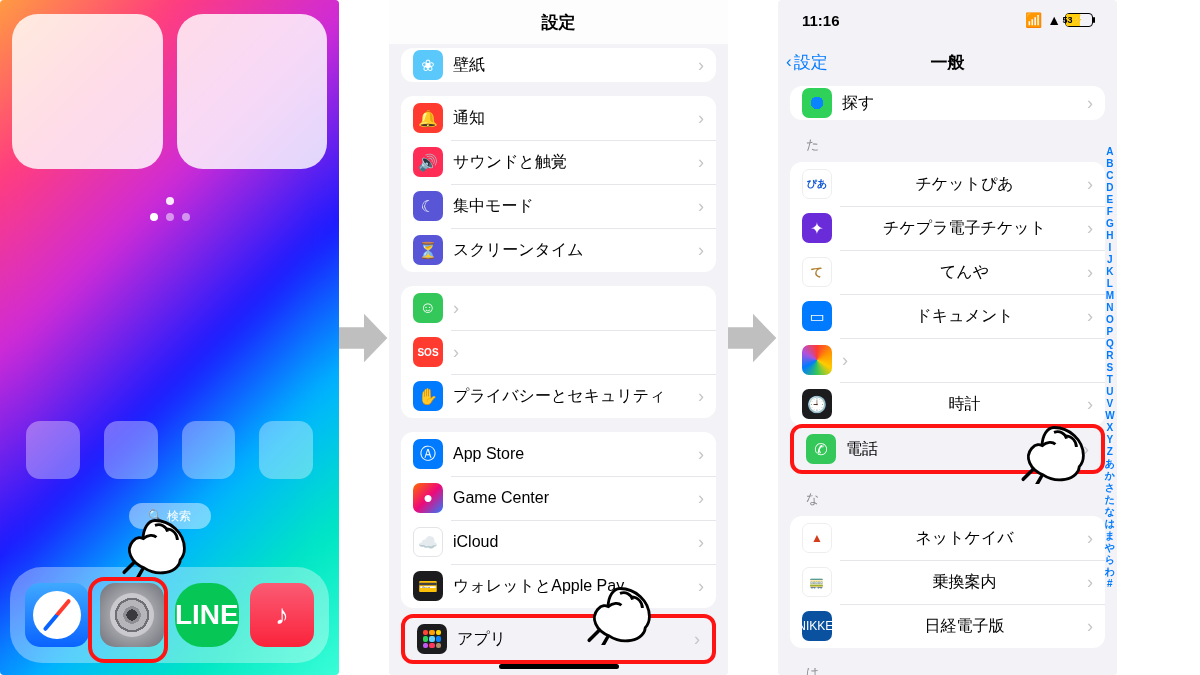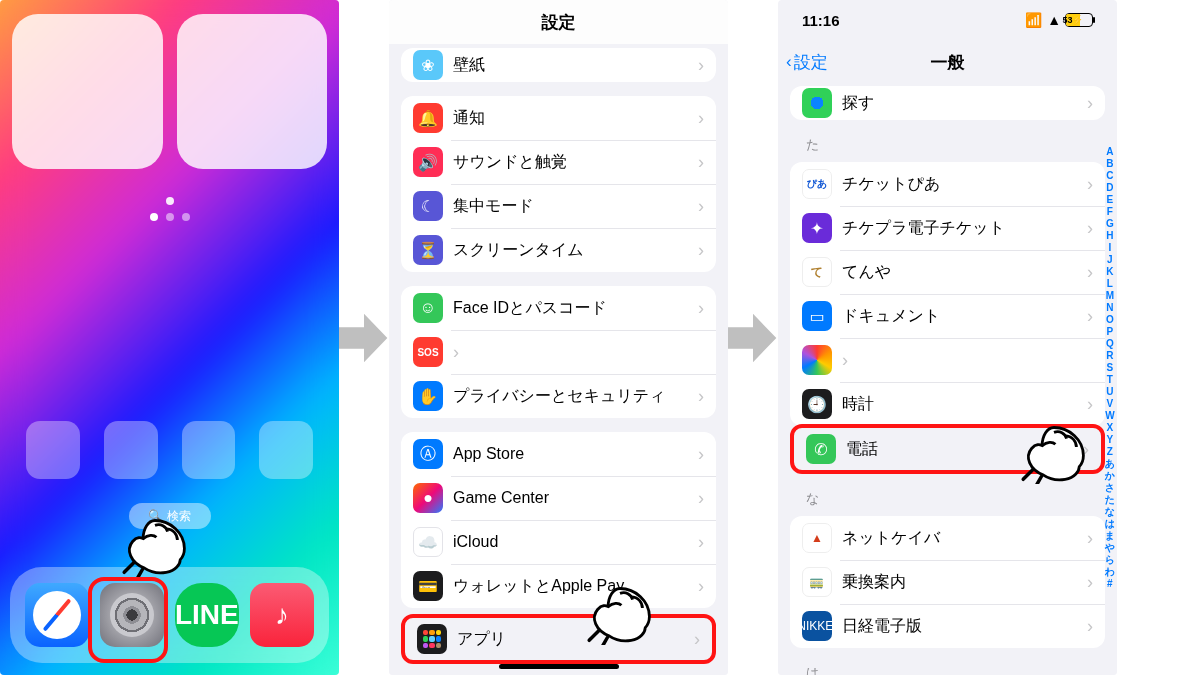--- a/index.html
+++ b/index.html
@@ -38,21 +38,21 @@
   .navbar{height:44px;display:flex;align-items:center;justify-content:center;position:relative;background:#fdfdfd;}
   .nav-title{font-size:17px;font-weight:600;}
   .nav-back{position:absolute;left:8px;color:#007aff;font-size:17px;display:flex;align-items:center;gap:2px;}
   .status{height:40px;display:flex;align-items:center;justify-content:space-between;padding:0 24px;font-size:15px;font-weight:600;}
   .status .right{display:flex;align-items:center;gap:4px;font-size:14px;}
   .batt{border:1.5px solid #000;border-radius:4px;width:28px;height:14px;position:relative;display:flex;align-items:center;}
   .batt::after{content:"";position:absolute;right:-3px;width:2px;height:6px;background:#000;border-radius:1px;}
   .batt .fill{height:100%;width:55%;background:#ffcf0f;border-radius:2px 0 0 2px;font-size:9px;display:flex;align-items:center;justify-content:center;color:#000;}
   .panel-body{height:100%;overflow:hidden;background:#f2f2f7;}
   .group{margin:14px 12px 0 12px;background:#fff;border-radius:12px;overflow:hidden;}
-  .group.tight{margin-top:8px;}
+  .group.tight{margin-top:8px;text-align:center;}
   .group-hdr{font-size:13px;color:#8a8a8e;margin:16px 0 2px 28px;}
   .row{display:flex;align-items:center;height:44px;padding:0 12px;position:relative;}
   .row + .row::before{content:"";position:absolute;left:50px;right:0;top:0;border-top:1px solid #e5e5ea;}
   .row .ic{width:30px;height:30px;border-radius:7px;display:flex;align-items:center;justify-content:center;font-size:16px;color:#fff;margin-right:10px;flex:none;}
   .row .lbl{flex:1;font-size:16px;color:#000;}
   .row .chev{color:#c6c6c8;font-size:18px;}
   .row.cut{height:34px;}
   .homebar{position:absolute;bottom:6px;left:50%;transform:translateX(-50%);width:120px;height:5px;border-radius:3px;background:#000;}
   .hl-row{border:4px solid #ff1414;border-radius:12px;margin:6px 12px 0 12px;}
   .hl-row .row{height:42px;}
@@ -170,21 +170,20 @@
           </div>
         <div class="row">
             <div class="ic c-purple">⏳</div>
             <div class="lbl">スクリーンタイム</div>
             <div class="chev">›</div>
           </div>
       </div>
       <div class="group">
         <div class="row">
             <div class="ic c-green">☺</div>
-            <div class="lbl">Face IDとパスコード</div>
             <div class="chev">›</div>
           </div>
         <div class="row">
             <div class="ic c-red" style="font-size:10px;font-weight:700">SOS</div>
             <div class="chev">›</div>
           </div>
         <div class="row">
             <div class="ic c-blue">✋</div>
             <div class="lbl">プライバシーとセキュリティ</div>
             <div class="chev">›</div>

